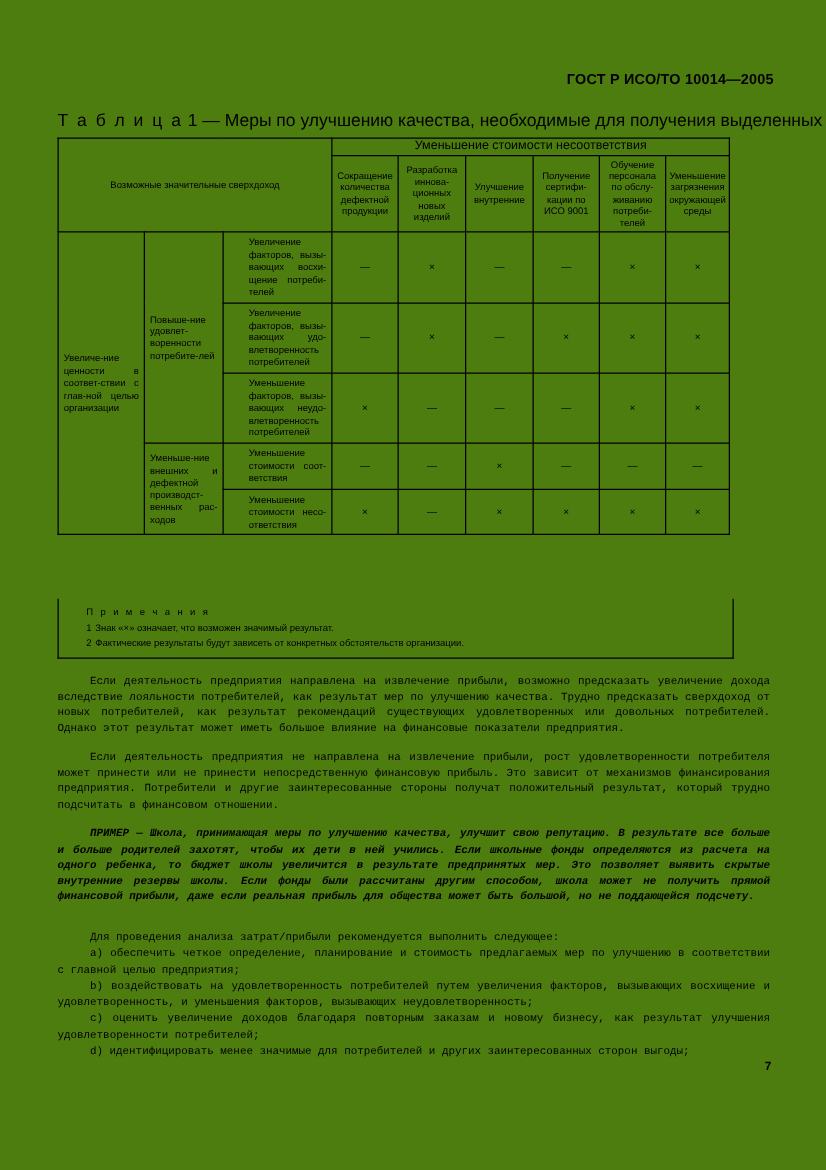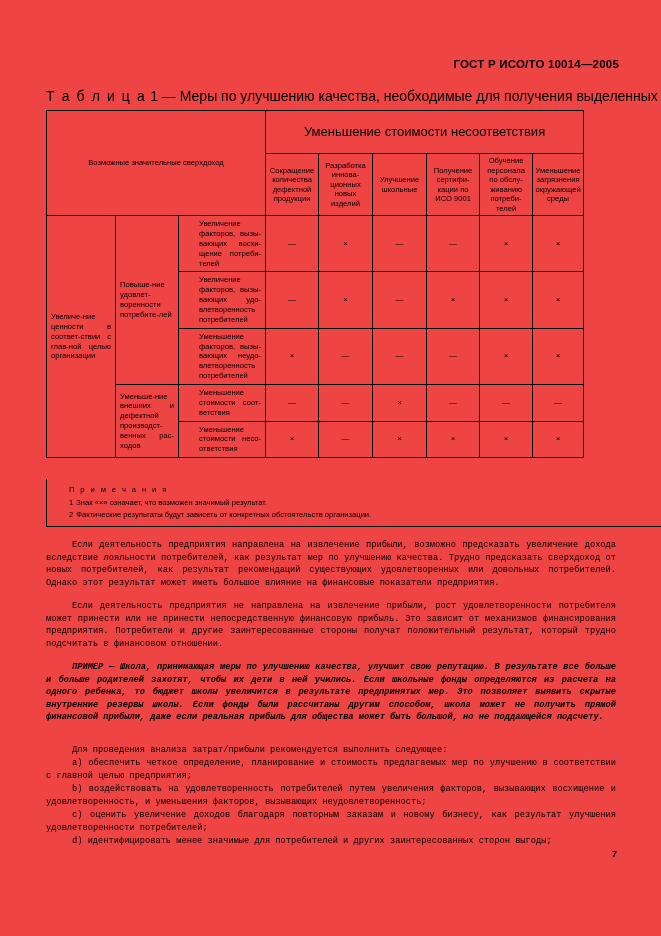--- a/index.html
+++ b/index.html
@@ -13,21 +13,21 @@
     font-family: "Liberation Sans", sans-serif;
     color: #000000;
     position: relative;
     overflow: hidden;
   }
   .page {
     position: absolute;
     left: 0; top: 0;
     width: 661px;
     height: 936px;
-    background: #ef4444;
+    background: #4d7c0f;
   }
   .std-header {
     position: absolute;
     right: 42px;
     top: 58px;
     font-size: 11.5px;
     font-weight: bold;
     letter-spacing: 0.2px;
     white-space: nowrap;
   }
@@ -52,22 +52,22 @@
     line-height: 1.25;
   }
   .main-table td, .main-table th {
     border: 1px solid #000;
     padding: 2px 2px;
     vertical-align: middle;
     font-weight: normal;
     text-align: center;
   }
   .main-table th.grouphdr {
-    font-size: 13px;
-    padding: 13px 2px;
+    font-size: 10px;
+    padding: 0 2px;
   }
   .col-results {
     vertical-align: middle;
     text-align: center;
   }
   td.lvl1, td.lvl2, td.lvl3 {
     text-align: justify;
     text-align-last: justify;
     padding: 3px 4px;
     font-size: 7.6px;
@@ -78,21 +78,21 @@
   td.lvl3 { vertical-align: middle; padding-left: 20px; }
   td.mark {
     font-size: 8px;
     text-align: center;
     vertical-align: middle;
   }
   .notes-box {
     position: absolute;
     left: 46px;
     top: 479px;
-    width: 616px;
+    width: 541px;
     box-sizing: border-box;
     border: 1px solid #000;
     border-top: none;
     padding: 5px 8px 6px 22px;
     font-size: 7.6px;
     line-height: 1.55;
   }
   .notes-title {
     letter-spacing: 1.9px;
     margin-bottom: 1px;
@@ -155,21 +155,21 @@
       <col style="width:51px">
     </colgroup>
     <tbody>
       <tr>
         <th class="col-results" colspan="3" rowspan="2">Возможные значительные сверхдоход</th>
         <th class="grouphdr" colspan="6">Уменьшение стоимости несоответствия</th>
       </tr>
       <tr>
         <th>Сокращение количества дефектной продукции</th>
         <th>Разработка иннова-ционных новых изделий</th>
-        <th>Улучшение школьные</th>
+        <th>Улучшение внутренние</th>
         <th>Получение сертифи-кации по ИСО 9001</th>
         <th>Обучение персонала по обслу-живанию потреби-телей</th>
         <th>Уменьшение загрязнения окружающей среды</th>
       </tr>
 
       <tr>
         <td class="lvl1" rowspan="5">Увеличе-ние ценности в соответ-ствии с глав-ной целью организации</td>
         <td class="lvl2" rowspan="3">Повыше-ние удовлет-воренности потребите-лей</td>
         <td class="lvl3">Увеличение факторов, вызы-вающих восхи-щение потреби-телей</td>
         <td class="mark">—</td>

